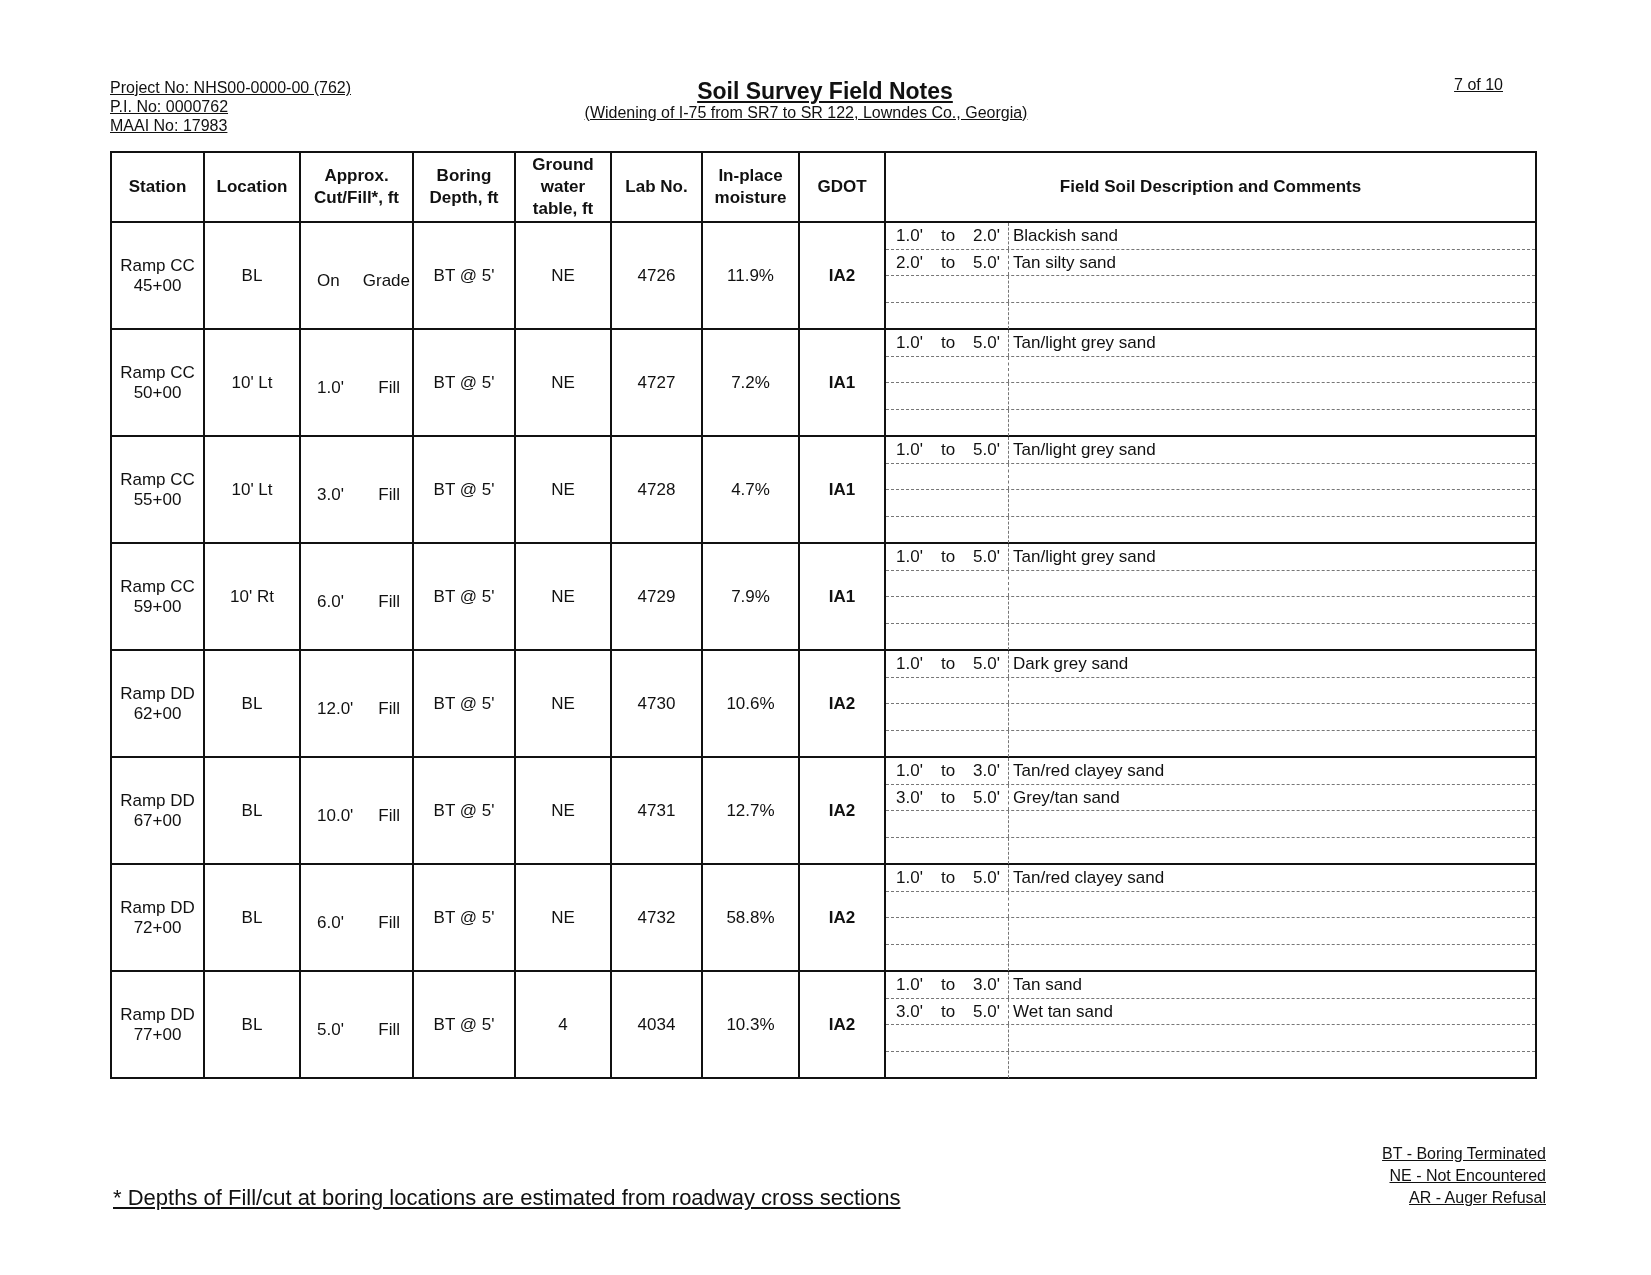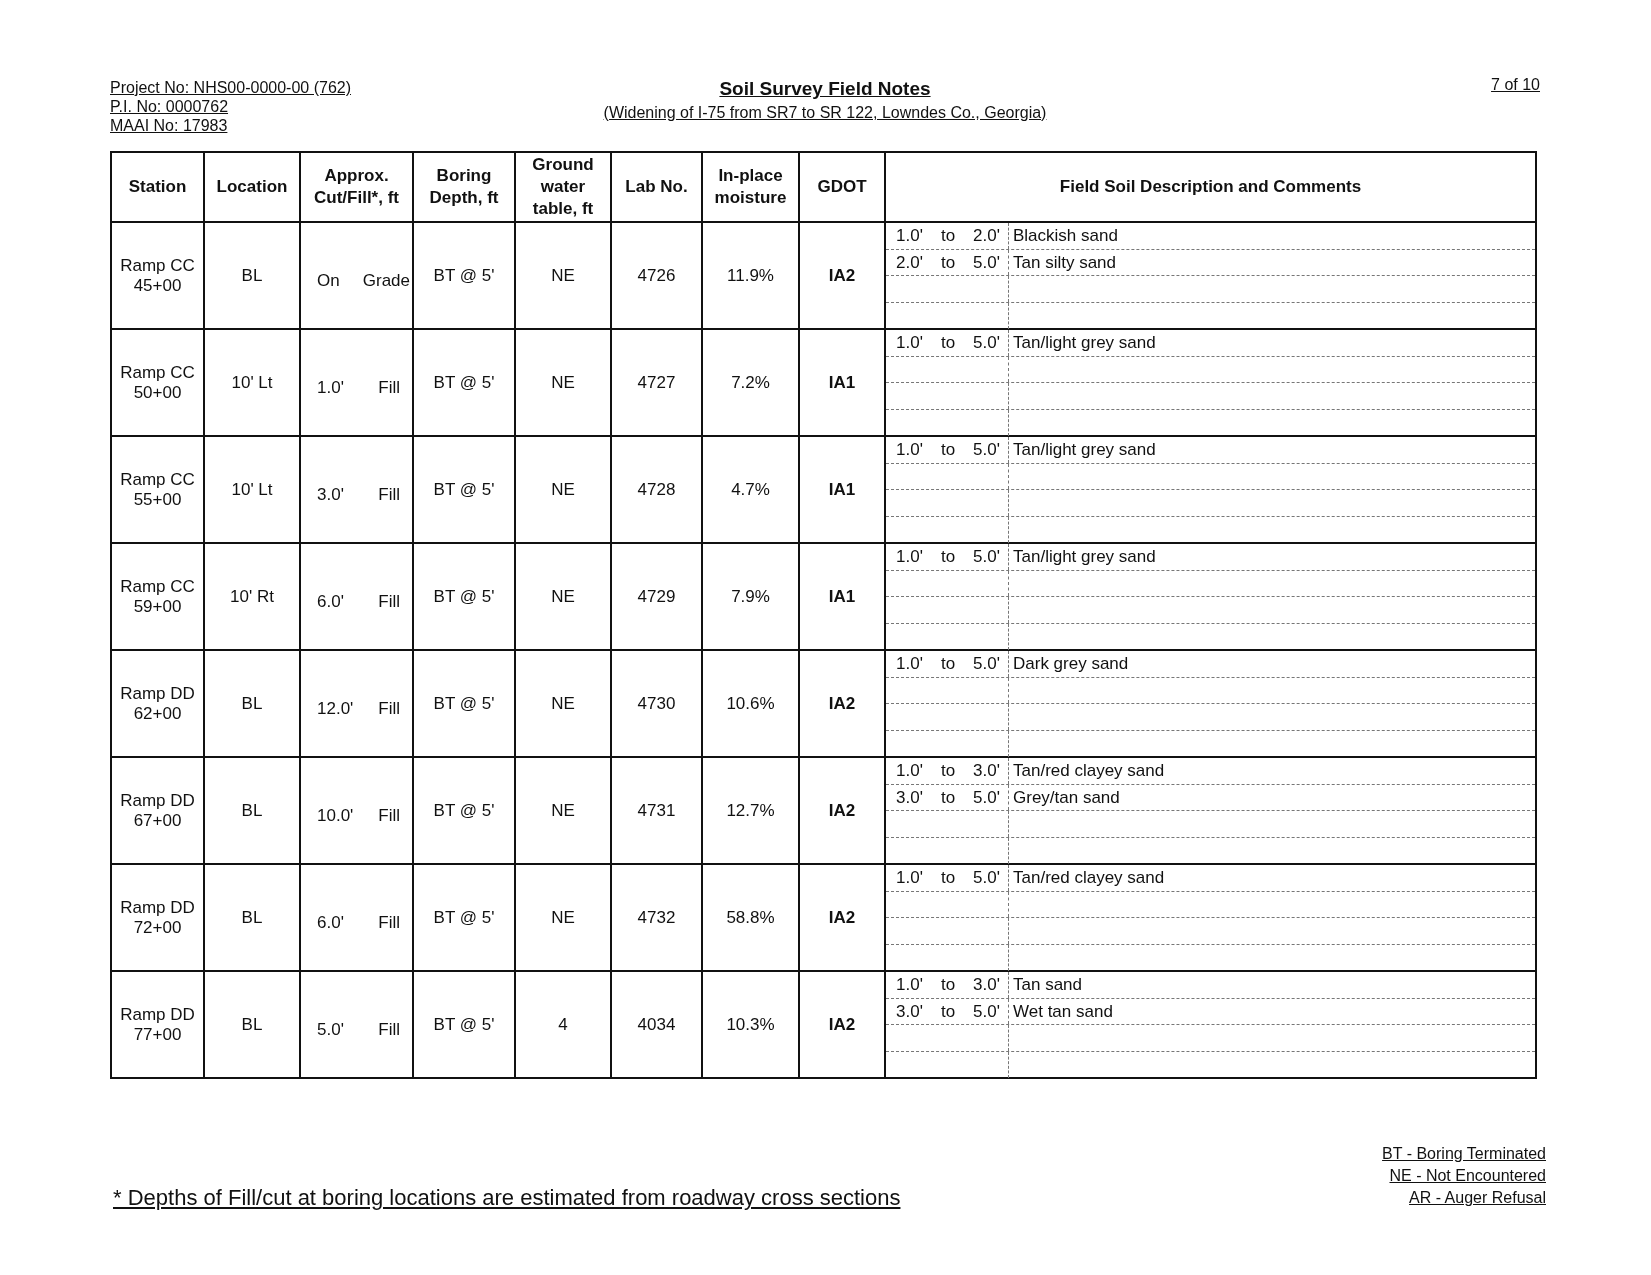--- a/index.html
+++ b/index.html
@@ -1,22 +1,22 @@
 <!DOCTYPE html>
 <html><head>
 <meta charset="utf-8">
 <style>
   html, body { margin:0; padding:0; background:#ffffff; }
   body { width:1651px; height:1275px; position:relative; overflow:hidden;
          font-family:"Liberation Sans", sans-serif; color:#111; }
   .abs { position:absolute;text-decoration:underline; }
   .hdr-left { left:110px; top:78px; font-size:16px; line-height:19px; }
-  .hdr-title { left:560px; width:530px; top:78px; text-align:center; font-weight:bold; font-size:19px; }
-  .hdr-sub { left:500px; width:650px; top:104px; text-align:center; font-size:16px; }
-  .hdr-page { left:1430px; width:110px; top:76px; text-align:right; font-size:16px; }
+  .hdr-title { left:560px; width:530px; top:78px; text-align:center; font-weight:bold; font-size:23px; }
+  .hdr-sub { left:481px; width:650px; top:104px; text-align:center; font-size:16px; }
+  .hdr-page { left:1393px; width:110px; top:76px; text-align:right; font-size:16px; }
 
   table.survey { position:absolute; left:110px; top:151px; border-collapse:collapse; table-layout:fixed; width:1425px; }
   table.survey th, table.survey td { border:2px solid #111; padding:0; text-align:center; vertical-align:middle; font-size:17px; }
   table.survey th { height:68px; font-weight:bold; font-size:17px; line-height:22px; }
   table.survey td { height:105px; }
   .gdot { font-weight:bold; font-size:18px; }
   .cutfill { display:flex; justify-content:space-between; padding:0 12px 0 16px;margin-top:10px; }
   .cutfill.grade { padding-right:2px; }
   .desc-cell { position:relative; padding:0 !important; }
   .sublines { position:absolute; left:0; right:0; top:0; bottom:0; }

